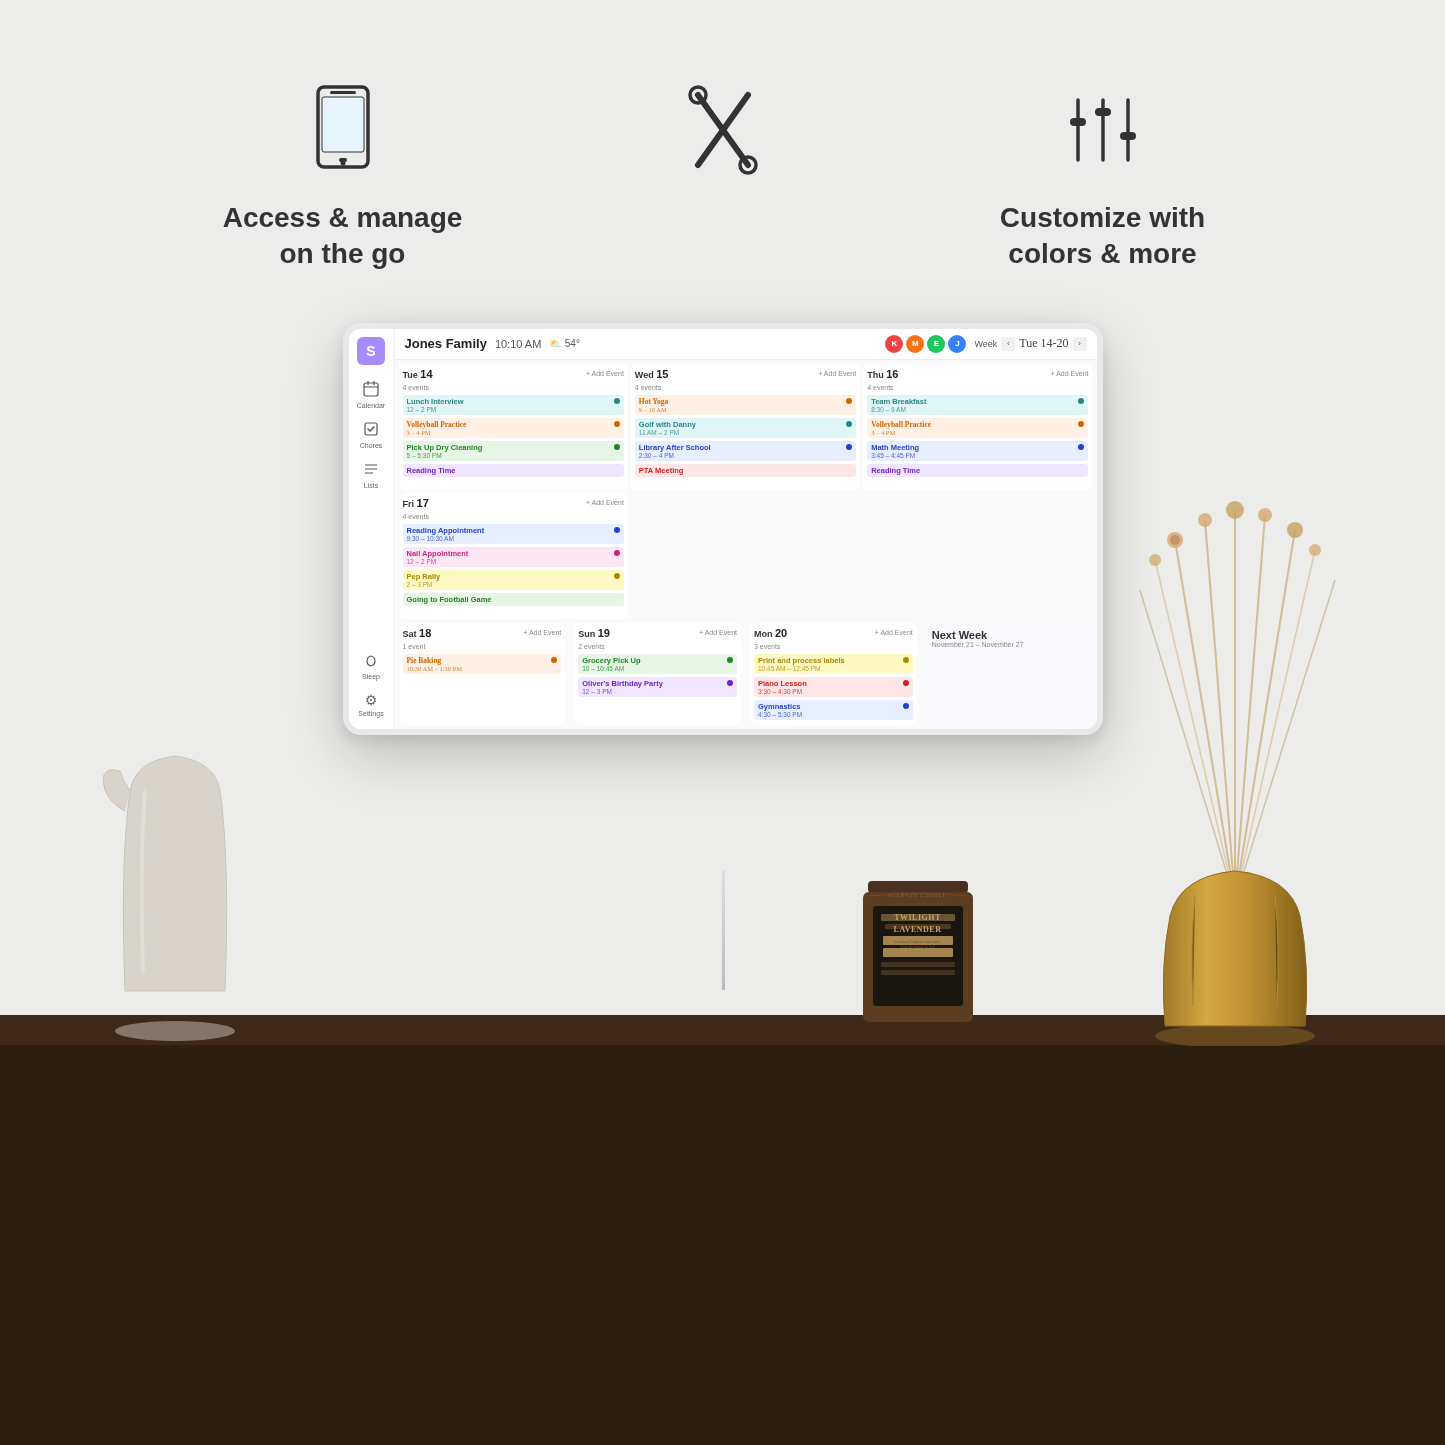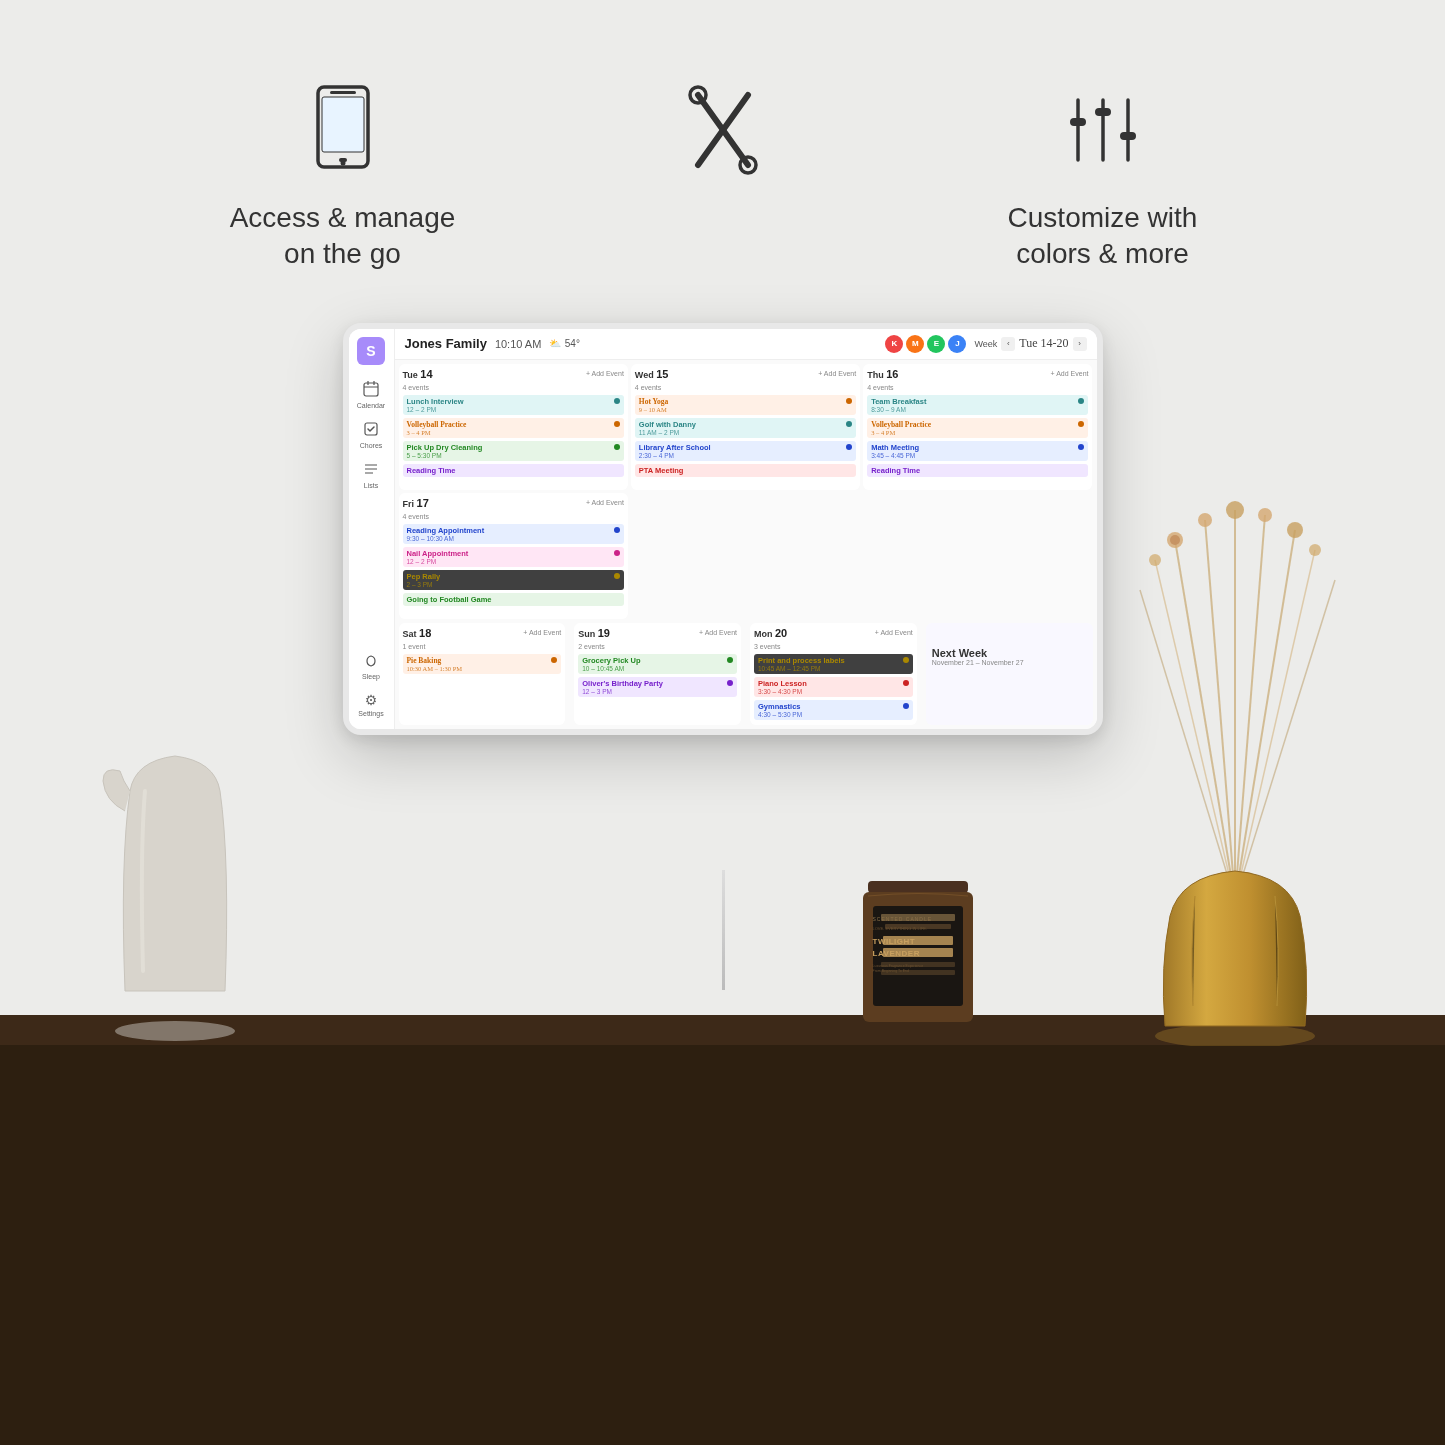--- a/index.html
+++ b/index.html
@@ -36,21 +36,21 @@
       display: flex;
       align-items: center;
       justify-content: center;
     }
 
     .feature-text {
       font-size: 28px;
       color: #333;
       text-align: center;
       line-height: 1.3;
-      font-weight: 400;
+      font-weight: 700;
     }
 
     
     .device-container {
       display: flex;
       justify-content: center;
       align-items: flex-start;
       margin-top: 10px;
     }
 
@@ -270,36 +270,35 @@
       width: 8px;
       height: 8px;
       border-radius: 50%;
       flex-shrink: 0;
     }
 
     .next-week-title {
       font-size: 11px;
       font-weight: 600;
       color: #333;
-      margin-top: 18px;
     }
 
     .next-week-dates {
       font-size: 7px;
       color: #888;
     }
 
     
     .ev-teal { background: #e0f5f5; color: #2a8585; }
     .ev-orange { background: #fff0e6; color: #cc6600; font-family: Liberation Serif, serif; }
     .ev-red { background: #ffe6e6; color: #cc2222; }
     .ev-blue { background: #e6eeff; color: #2244cc; }
     .ev-green { background: #e6f5e6; color: #228822; }
     .ev-purple { background: #f0e6ff; color: #7722cc; }
-    .ev-yellow { background: #404040; color: #aa8800; }
+    .ev-yellow { background: #fef9c3; color: #aa8800; }
     .ev-pink { background: #ffe6f5; color: #cc2288; }
 
     .dot-teal { background: #2a8585; }
     .dot-orange { background: #cc6600; }
     .dot-red { background: #cc2222; }
     .dot-blue { background: #2244cc; }
     .dot-green { background: #228822; }
     .dot-purple { background: #7722cc; }
     .dot-yellow { background: #aa8800; }
     .dot-pink { background: #cc2288; }
@@ -758,21 +757,21 @@
     <rect x="28" y="38" width="74" height="7" rx="1" fill="#8a7048" opacity="0.7"></rect>
     <rect x="32" y="48" width="66" height="5" rx="1" fill="#6a5030" opacity="0.6"></rect>
     <rect x="30" y="60" width="70" height="9" rx="1" fill="#c8a060" opacity="0.8"></rect>
     <rect x="30" y="72" width="70" height="9" rx="1" fill="#c8a060" opacity="0.8"></rect>
     <rect x="28" y="86" width="74" height="5" rx="1" fill="#6a5030" opacity="0.5"></rect>
     <rect x="28" y="94" width="74" height="5" rx="1" fill="#6a5030" opacity="0.5"></rect>
 
     <path d="M15 20 Q65 15 115 20" stroke="#8a6030" stroke-width="1" opacity="0.5" fill="none"></path>
   </svg>
   
-  <div style="position:absolute;top:40px;left:20px;width:90px;color:#c8a060;font-size:5.5px;line-height:1.5;font-family:Liberation Sans, sans-serif;">
+  <div style="position:absolute;top:16px;left:20px;width:90px;color:#c8a060;font-size:5.5px;text-align:center;line-height:1.5;font-family:Liberation Serif, serif;">
     <div style="font-size:5px;color:#8a7048;letter-spacing:1px;">SCENTED CANDLE</div>
     <div style="font-size:4px;color:#6a5030;margin-top:2px;">LOVE. EVERYTHING IN LIFE.</div>
     <div style="font-size:8px;font-weight:bold;margin-top:4px;color:#c8a060;letter-spacing:0.5px;">TWILIGHT</div>
     <div style="font-size:8px;font-weight:bold;color:#c8a060;letter-spacing:0.5px;">LAVENDER</div>
     <div style="font-size:3.5px;color:#6a5030;margin-top:4px;">Luxurious Fragrance Experience</div>
     <div style="font-size:3.5px;color:#6a5030;">From Beginning To End</div>
   </div>
 </div>
 
 <div style="position:absolute;top:870px;left:50%;width:3px;height:120px;background:linear-gradient(#ddd,#bbb);margin-left:-1px;z-index:0;"></div>

